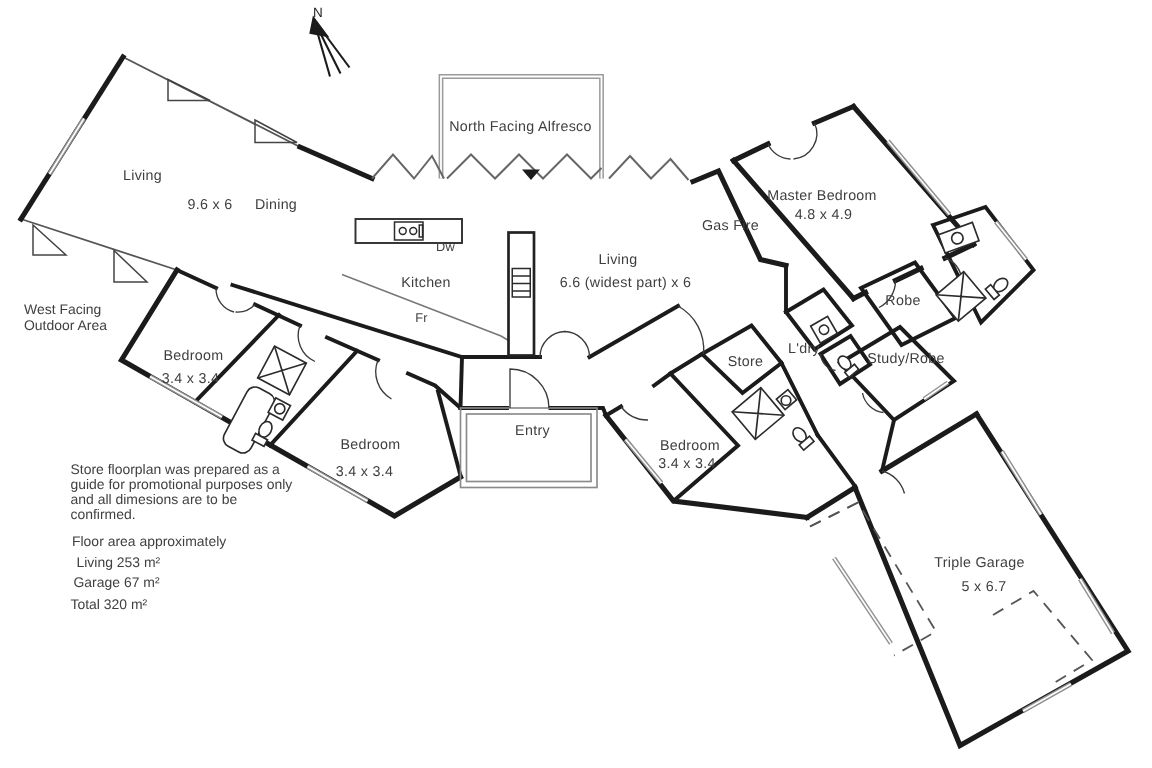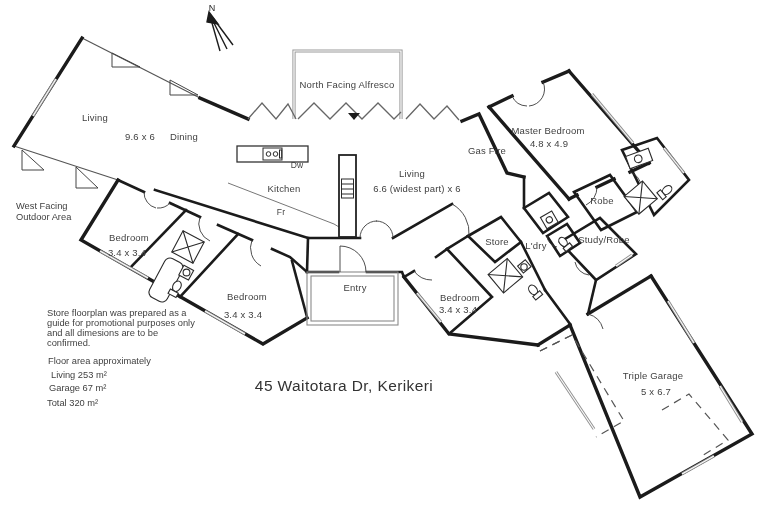--- a/index.html
+++ b/index.html
@@ -259,21 +259,21 @@
   <div class="lbl" style="left:347px;top:85px">North Facing Alfresco</div>
   <div class="lbl" style="left:284px;top:189px">Kitchen</div>
   <div class="lbl lbl-s" style="left:297px;top:165px">Dw</div>
   <div class="lbl lbl-s" style="left:281px;top:212px">Fr</div>
   <div class="lbl" style="left:487px;top:151px">Gas Fire</div>
   <div class="lbl" style="left:412px;top:174px">Living</div>
   <div class="lbl" style="left:417px;top:189px">6.6 (widest part) x 6</div>
   <div class="lbl" style="left:548px;top:131px">Master Bedroom</div>
   <div class="lbl" style="left:549px;top:144px">4.8 x 4.9</div>
   <div class="lbl" style="left:602px;top:201px">Robe</div>
-  <div class="lbl" style="left:536px;top:246px">L'dry</div>
+  <div class="lbl" style="left:536px;top:233px">L'dry</div>
   <div class="lbl" style="left:497px;top:242px">Store</div>
   <div class="lbl" style="left:604px;top:240px">Study/Robe</div>
   <div class="lbl" style="left:355px;top:288px">Entry</div>
   <div class="lbl" style="left:129px;top:238px">Bedroom</div>
   <div class="lbl" style="left:127px;top:253px">3.4 x 3.4</div>
   <div class="lbl" style="left:247px;top:297px">Bedroom</div>
   <div class="lbl" style="left:243px;top:315px">3.4 x 3.4</div>
   <div class="lbl" style="left:460px;top:298px">Bedroom</div>
   <div class="lbl" style="left:458px;top:310px">3.4 x 3.4</div>
   <div class="lbl" style="left:653px;top:376px">Triple Garage</div>
@@ -285,15 +285,14 @@
   <div class="lbl-l" style="left:47px;top:309px">Store floorplan was prepared as a</div>
   <div class="lbl-l" style="left:47px;top:319px">guide for promotional purposes only</div>
   <div class="lbl-l" style="left:47px;top:329px">and all dimesions are to be</div>
   <div class="lbl-l" style="left:47px;top:339px">confirmed.</div>
 
   <div class="lbl-l" style="left:48px;top:357px">Floor area approximately</div>
   <div class="lbl-l" style="left:51px;top:371px">Living 253 m²</div>
   <div class="lbl-l" style="left:49px;top:384px">Garage 67 m²</div>
   <div class="lbl-l" style="left:47px;top:399px">Total 320 m²</div>
 
-  <div class="addr" style="left:344px;top:386px">45 Waitotara Dr, Kerikeri</div>
 
 </div>
 
 </body></html>

